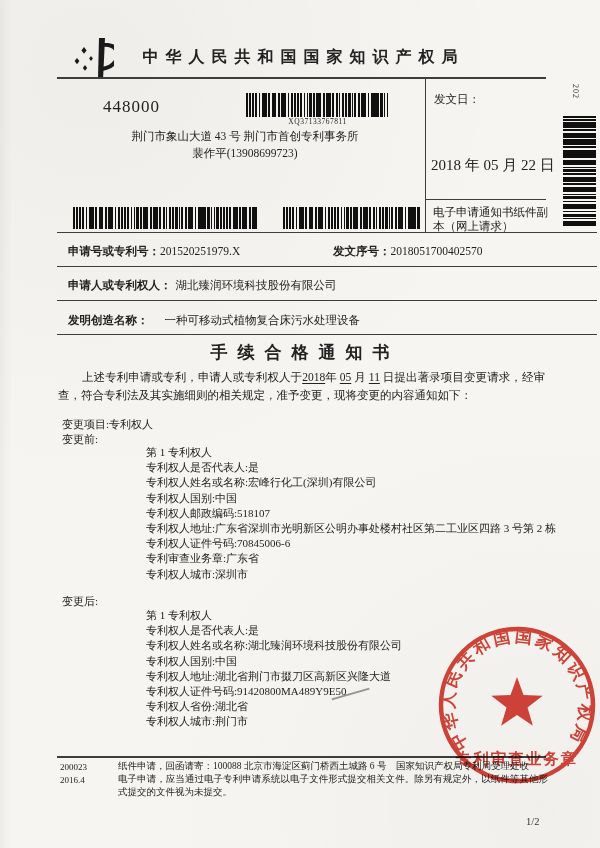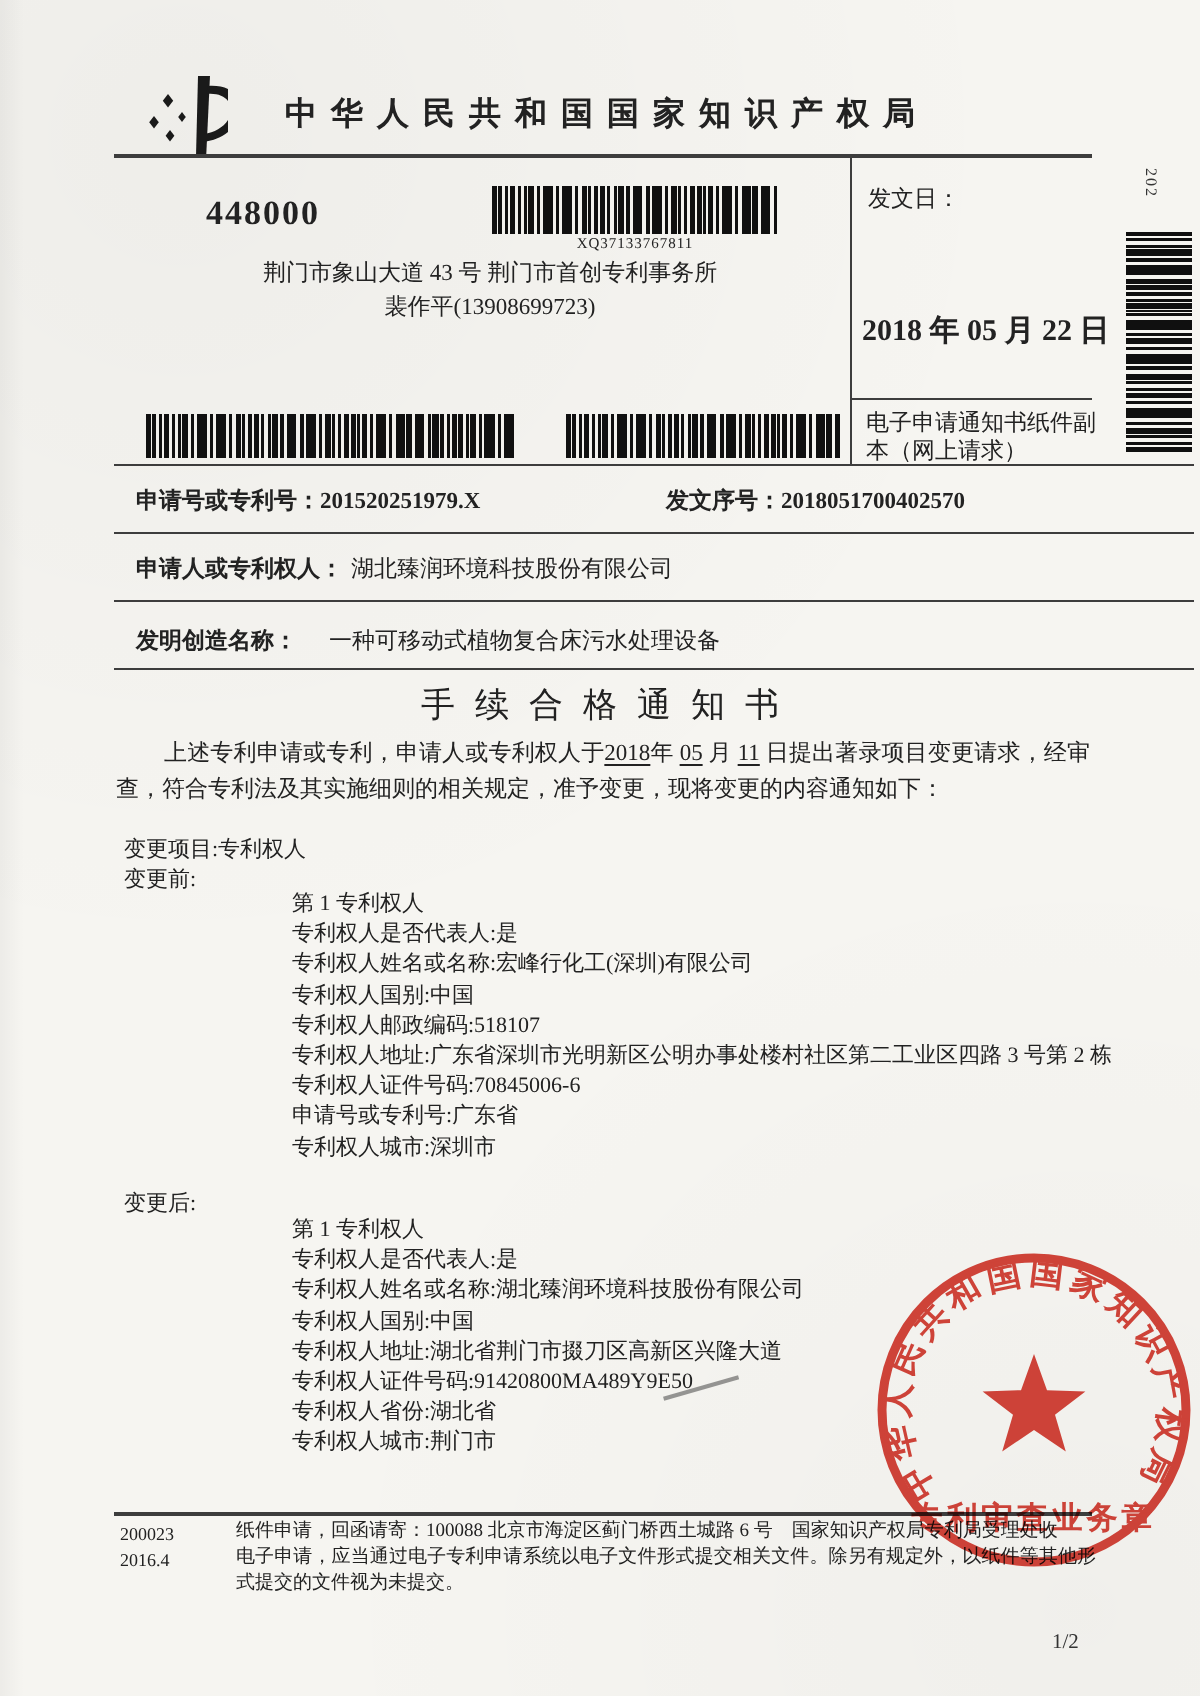--- a/index.html
+++ b/index.html
@@ -7,40 +7,40 @@
     width:600px;height:848px;position:relative;overflow:hidden;
     background:#f6f5f1;
     background-image:
       radial-gradient(circle at 15% 8%, rgba(0,0,0,0.03), transparent 45%),
       radial-gradient(circle at 90% 95%, rgba(0,0,0,0.025), transparent 40%),
       linear-gradient(90deg, rgba(0,0,0,0.04), transparent 2%);
     font-family:"Liberation Serif","DejaVu Serif",serif;
     color:#222;
   }
   .abs{position:absolute;}
-  .b{font-weight:bold;}
+  .b{font-weight:normal;}
   .line{position:absolute;background:#3d3d3d;}
   .center{text-align:center;}
   .u{text-decoration:underline;text-underline-offset:2px;margin-top:40px;}
   
   .bc{
     background-image:
       repeating-linear-gradient(90deg,#101010 0 1.6px,transparent 1.6px 3.2px),
       repeating-linear-gradient(90deg,#101010 0 2.4px,transparent 2.4px 9px),
       repeating-linear-gradient(90deg,#101010 0 1px,transparent 1px 13px);
   }
   .bcv{
     background-image:
       repeating-linear-gradient(0deg,#101010 0 1.6px,transparent 1.6px 3.4px),
       repeating-linear-gradient(0deg,#101010 0 2.6px,transparent 2.6px 9px),
       repeating-linear-gradient(0deg,#101010 0 1px,transparent 1px 14px);
   }
   .side-code{writing-mode:vertical-rl;font-size:8px;color:#333;letter-spacing:1px;}
   .header-title{left:0;top:47px;width:100%;font-size:16px;font-weight:bold;letter-spacing:7px;text-align:center;text-indent:7px;}
-  .doc-title{left:0;top:341px;width:100%;font-size:17px;font-weight:normal;letter-spacing:10px;text-align:center;text-indent:10px;}
+  .doc-title{left:0;top:341px;width:100%;font-size:17px;font-weight:bold;letter-spacing:10px;text-align:center;text-indent:10px;}
   .para{left:58px;top:368px;width:487px;font-size:11.5px;line-height:18.4px;text-indent:24px;text-align:justify;}
   .small-label{font-size:11px;}
   .list{font-size:11px;line-height:15.2px;white-space:nowrap;margin-left:16px;}
   .footer-text{font-size:9.5px;line-height:13px;text-align:justify;}
   .seal{mix-blend-mode:multiply;opacity:.92;}
   .stray-mark{left:331px;top:693px;width:39px;height:1.6px;background:rgba(70,70,70,.55);transform:rotate(-16deg);}
   .row-label{font-size:11.5px;font-weight:bold;}
   .row-val{font-size:11.5px;}
 </style>
 </head>
@@ -105,21 +105,21 @@
 <div class="abs small-label" style="left:62px;top:432px">变更前:</div>
 
 <div class="abs list" style="left:130px;top:445px">
   <div>第 1 专利权人</div>
   <div>专利权人是否代表人:是</div>
   <div>专利权人姓名或名称:宏峰行化工(深圳)有限公司</div>
   <div>专利权人国别:中国</div>
   <div>专利权人邮政编码:518107</div>
   <div>专利权人地址:广东省深圳市光明新区公明办事处楼村社区第二工业区四路 3 号第 2 栋</div>
   <div>专利权人证件号码:70845006-6</div>
-  <div>申请号或专利号:广东省</div>
+  <div>专利审查业务章:广东省</div>
   <div>专利权人城市:深圳市</div>
 </div>
 
 <div class="abs small-label" style="left:62px;top:594px">变更后:</div>
 
 <div class="abs list" style="left:130px;top:608px">
   <div>第 1 专利权人</div>
   <div>专利权人是否代表人:是</div>
   <div>专利权人姓名或名称:湖北臻润环境科技股份有限公司</div>
   <div>专利权人国别:中国</div>

